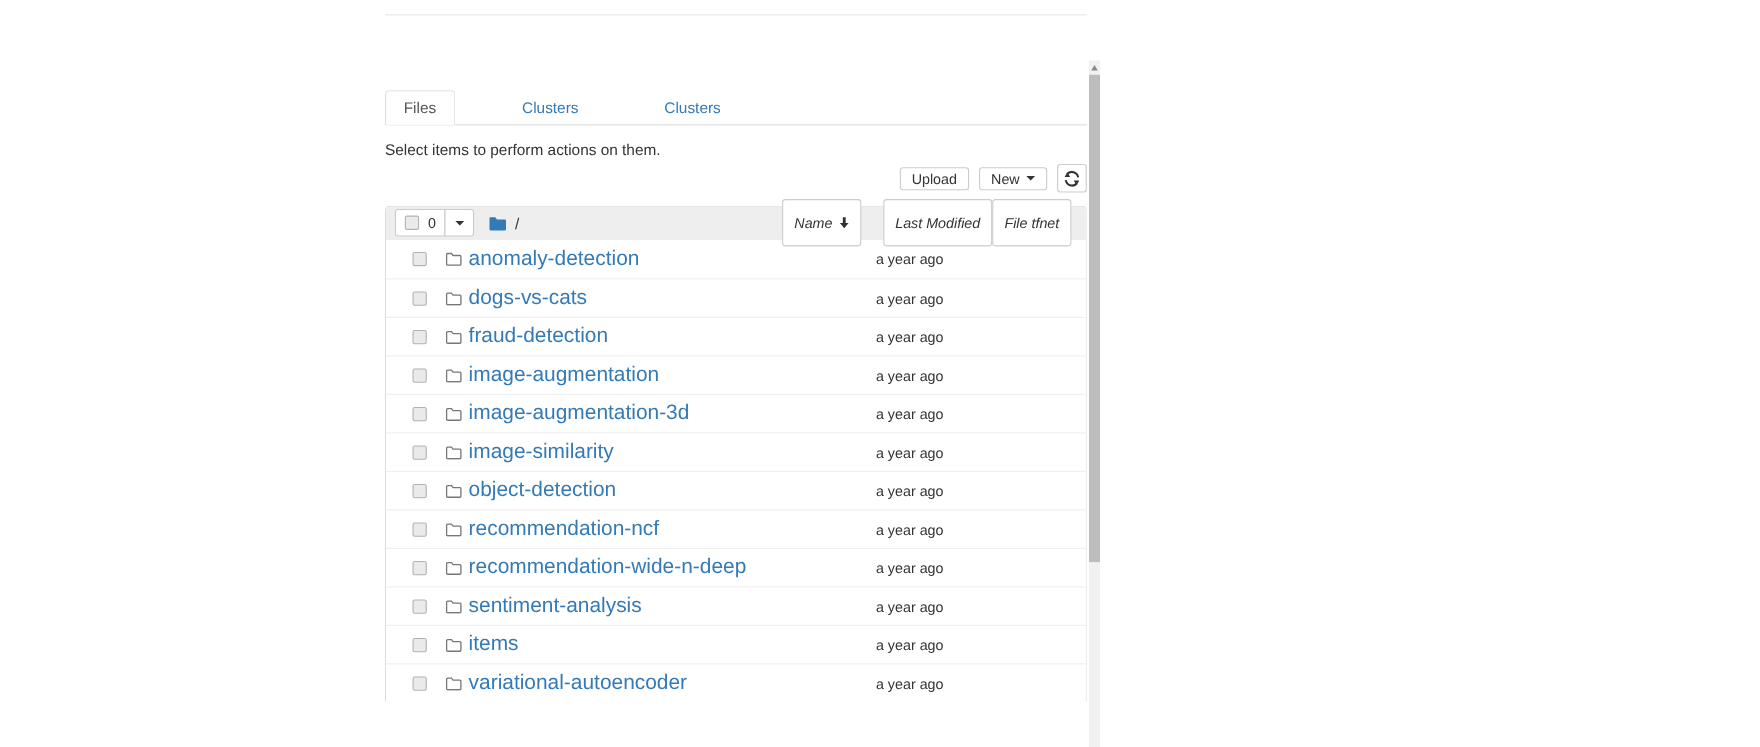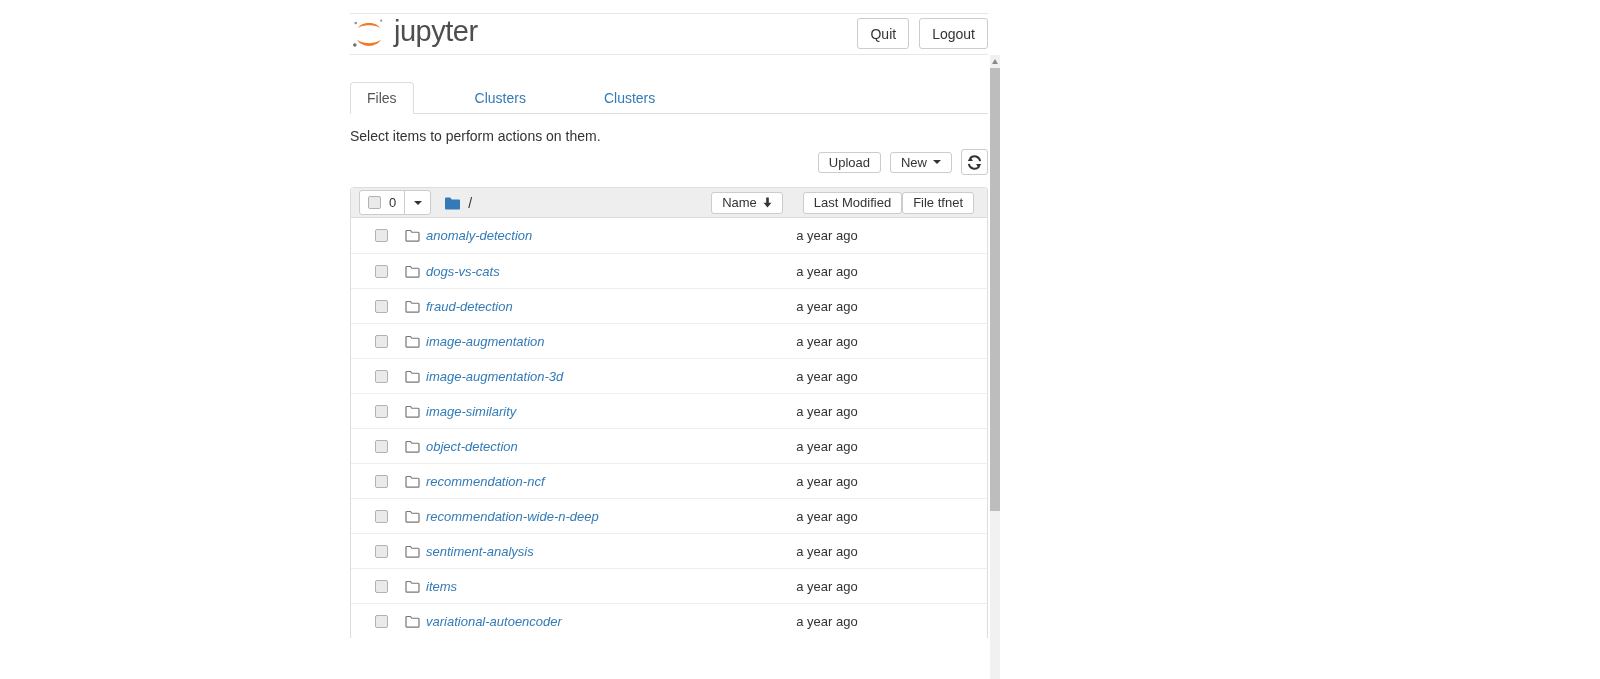--- a/index.html
+++ b/index.html
@@ -58,70 +58,54 @@
   .list-header {
     height:30px; background:#eee; border-bottom:1px solid #ddd; border-radius:4px 4px 0 0;
     display:flex; align-items:center; padding:0 13px 0 8px;
   }
   .btn-group { display:flex; }
   .btn-select { height:25px; padding:0 8px; border-radius:3px 0 0 3px; gap:8px; font-size:13px; }
   .btn-caret  { height:25px; width:27px; padding:0; border-radius:0 3px 3px 0; margin-left:-1px; }
   .breadcrumb { display:flex; align-items:center; gap:7px; margin-left:13px; font-size:14px; color:#333; }
   .breadcrumb svg { cursor:pointer; }
   .list-header .spacer { flex:1; }
-  .btn-col { height:22px; padding:0 10px; font-size:13px; }
+  .btn-col { height:43px; padding:0 10px; font-size:13px;font-style:italic; }
   .btn-name { margin-right:20px; }
   .btn-modified { }
 
   .cb {
     display:inline-block; width:13px; height:13px; background:#eaeaea;
     border:1px solid #b2b2b2; border-radius:2px; cursor:pointer; flex:none;
   }
 
   .row {
     height:35px; display:flex; align-items:center; padding-left:24px; background:#fff;
     border-top:1px solid #eee;
   }
   .row:first-child { border-top:none; }
   .row .folder { margin-left:17px; flex:none; }
-  .row a { color:#337ab7; font-size:13px; text-decoration:none; margin-left:6px; cursor:pointer;font-style:italic; }
+  .row a { color:#337ab7; font-size:19px; text-decoration:none; margin-left:6px; cursor:pointer; }
   .row .flex { flex:1; }
   .item-modified { width:150px; text-align:center; margin-right:85px; font-size:13px; color:#333; }
 
   
   .scrollbar {
     position:absolute; left:990px; top:55px; width:10px; height:624px; background:#f1f1f1;
   }
   .sb-arrow { height:12px; display:flex; align-items:center; justify-content:center; cursor:pointer; }
   .sb-arrow .tri { width:0; height:0; border-left:3.5px solid transparent;
                    border-right:3.5px solid transparent; border-bottom:5px solid #8a8a8a; }
   .sb-thumb { position:absolute; top:13px; left:0; width:10px; height:443px; background:#bdbdbd; cursor:pointer; }
 </style>
 </head>
 <body>
 
 <div class="container">
   <div class="topline"></div>
 
-  <header class="site-header">
-    <div class="logo">
-      <svg width="36" height="36" viewBox="0 0 32 32">
-        <path d="M6 11 C 9.2 4.6, 22.8 4.6, 26 11 C 22.5 7.2, 9.5 7.2, 6 11 Z" fill="#F37726"></path>
-        <path d="M5 20.5 C 9 28.6, 23 28.6, 27 20.5 C 23 25.4, 9 25.4, 5 20.5 Z" fill="#F37726"></path>
-        <circle cx="4.2" cy="6.2" r="1.2" fill="#989798"></circle>
-        <circle cx="26.8" cy="4.2" r="1.0" fill="#989798"></circle>
-        <circle cx="3.4" cy="25.8" r="1.6" fill="#6f7070"></circle>
-      </svg>
-      <span class="logo-text">jupyter</span>
-    </div>
-    <div class="header-buttons">
-      <button class="btn btn-header">Quit</button>
-      <button class="btn btn-header">Logout</button>
-    </div>
-  </header>
 
   <nav class="tabs">
     <div class="tab active">Files</div>
     <div class="tab link">Clusters</div>
     <div class="tab link">Clusters</div>
   </nav>
 
   <div class="notice">Select items to perform actions on them.</div>
 
   <div class="action-bar">

